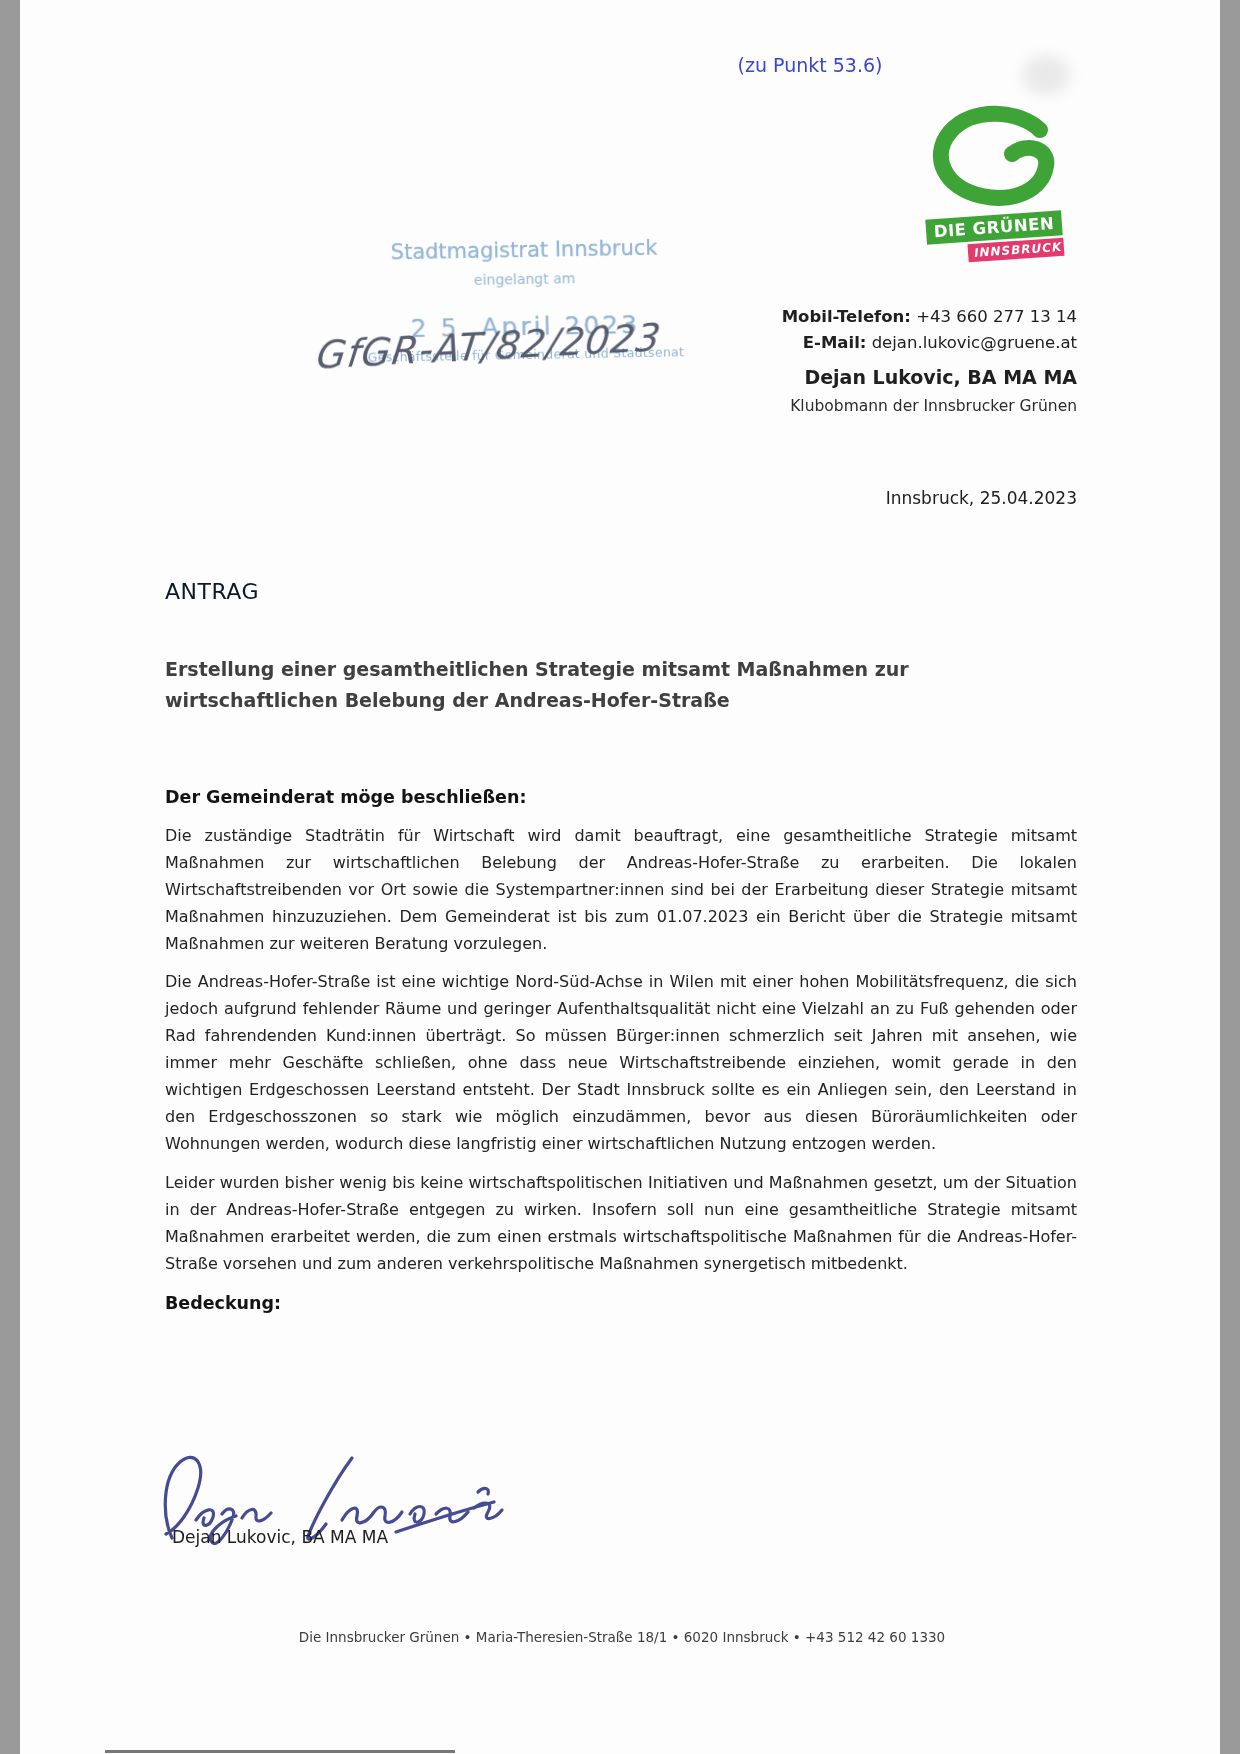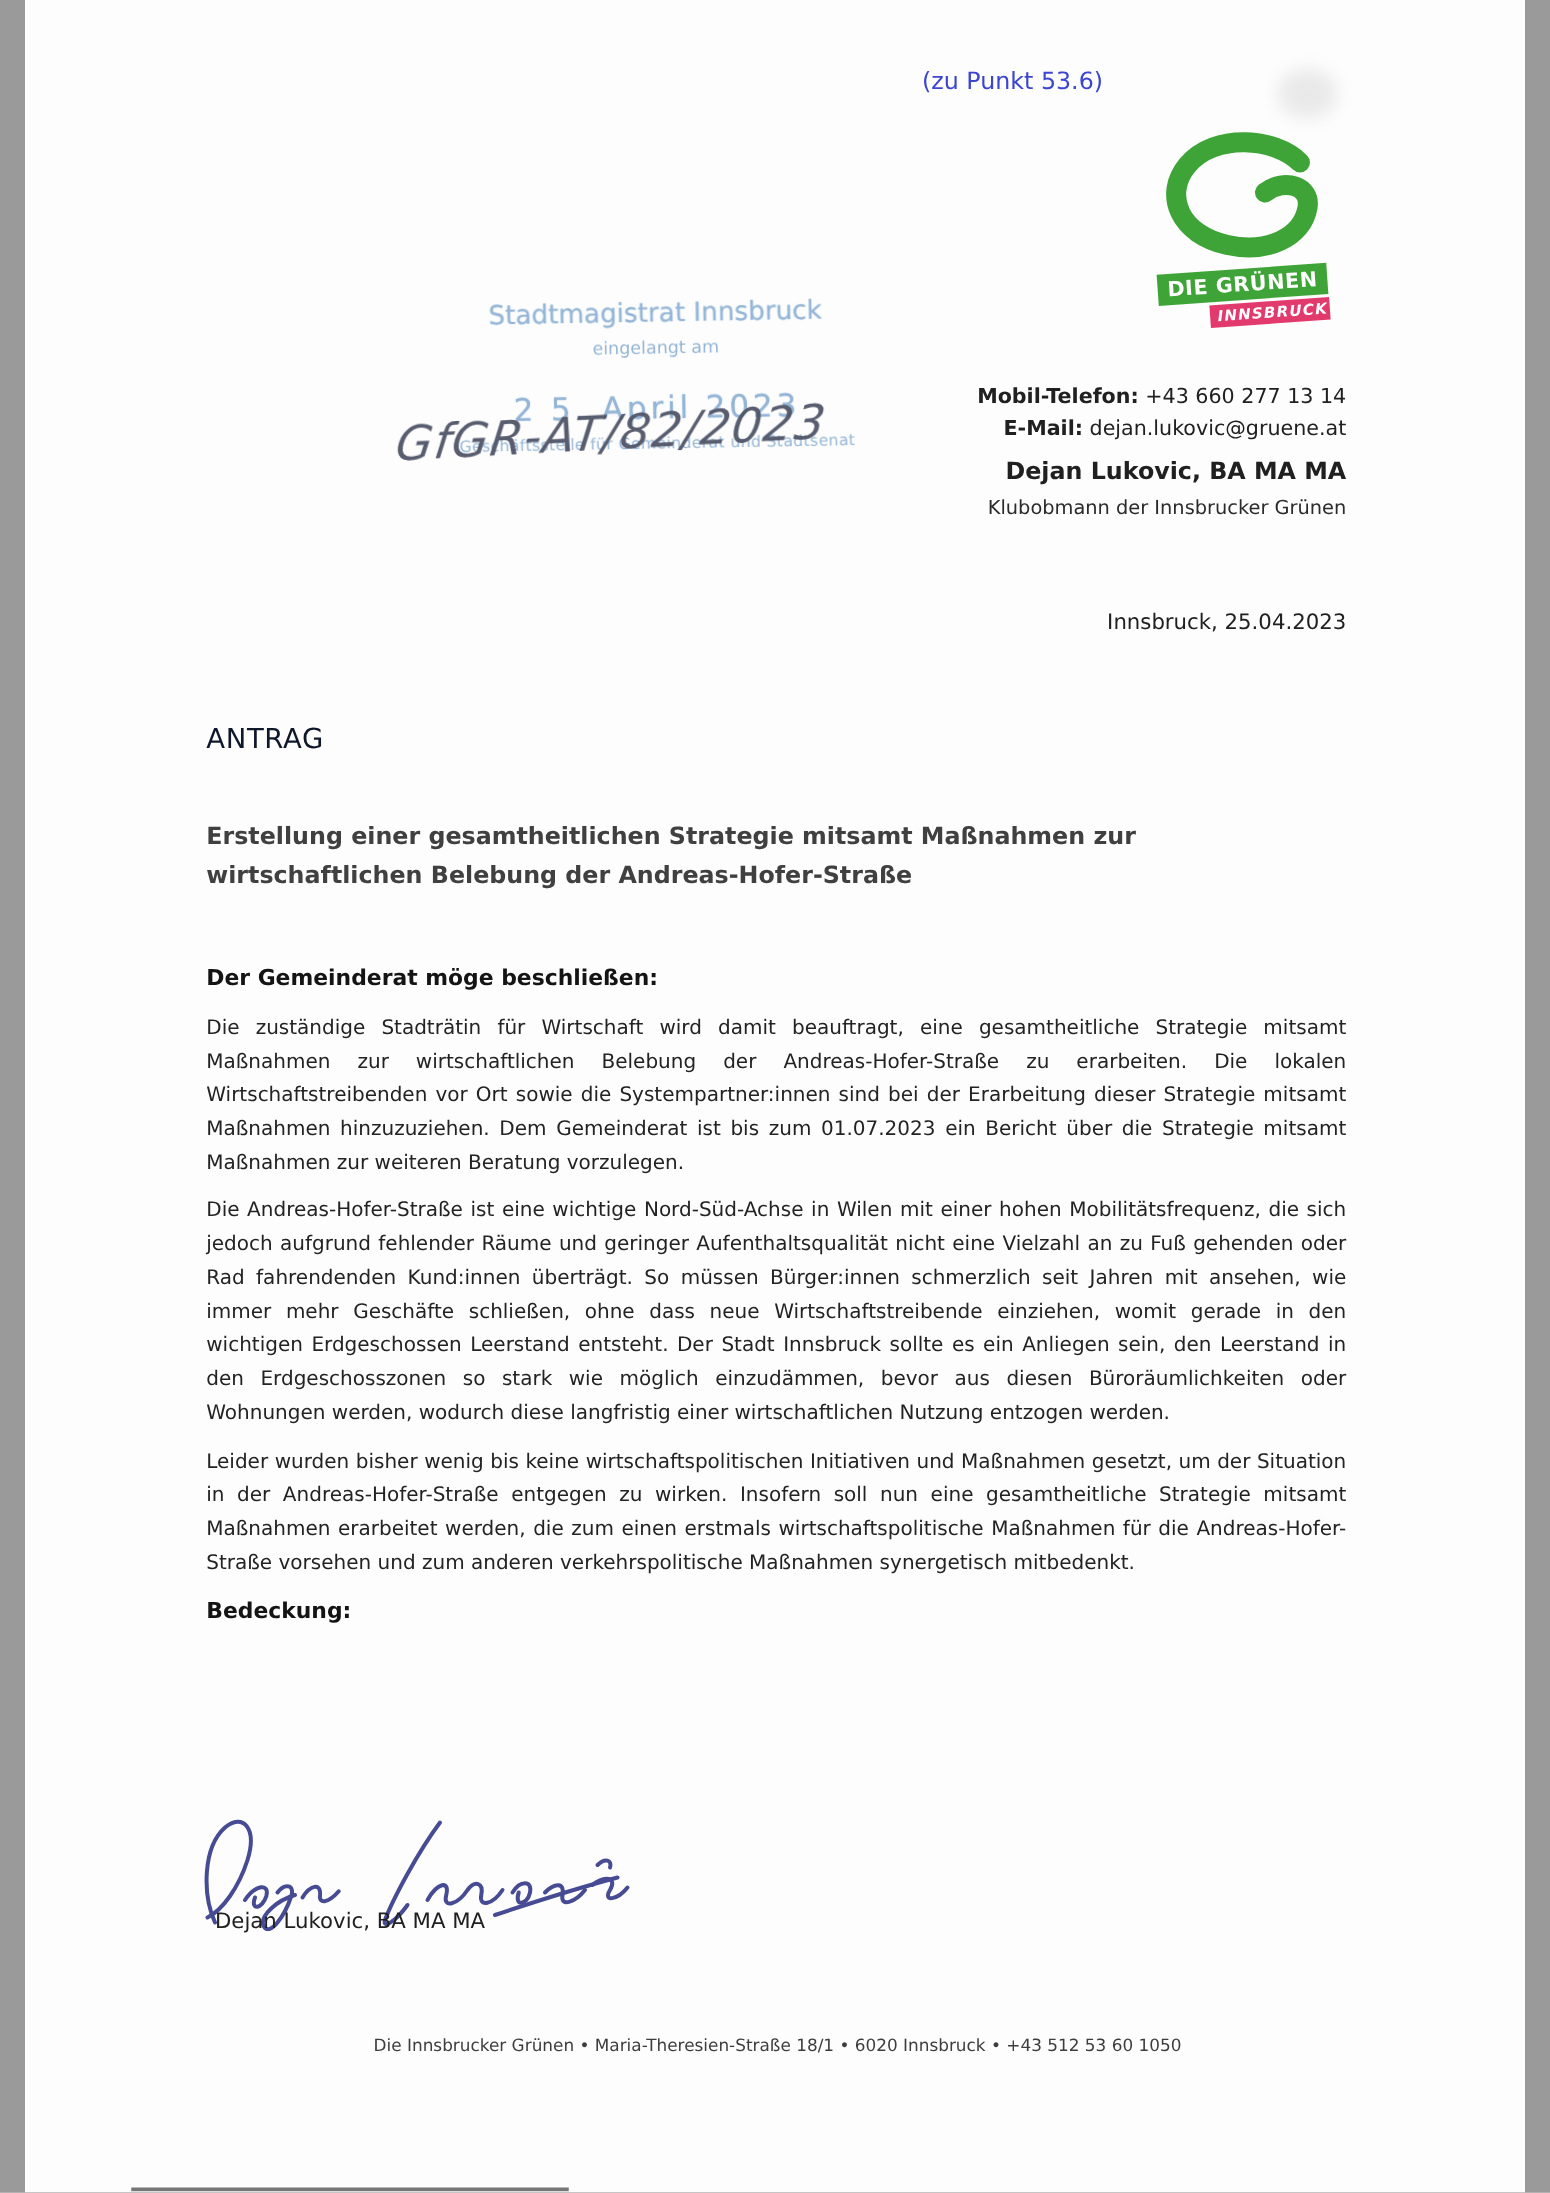--- a/index.html
+++ b/index.html
@@ -43,21 +43,21 @@
     font-size:15.5px;color:#2b2b2b;}
   .dateline{position:absolute;left:657px;top:488px;width:400px;text-align:right;font-size:17px;}
   
   .doc-kind{position:absolute;left:145px;top:579px;width:950px;
     font-size:22px;letter-spacing:.5px;color:#0f172a;}
   .doc-title{position:absolute;left:145px;top:654px;width:800px;
     font-size:19px;font-weight:bold;line-height:31px;color:#404040;}
   
   .body-copy{position:absolute;left:145px;top:770px;width:912px;font-size:16px;line-height:27px;}
   .body-copy h3{font-size:17.5px;line-height:27px;margin:11px 0 0 0;color:#141414;}
-  .body-copy h3:first-child{margin-top:0;}
+  .body-copy h3:first-child{margin-top:14px;}
   .body-copy p{margin:11px 0 0 0;text-align:justify;color:#232323;}
   
   .sig{position:absolute;left:136px;top:1450px;width:360px;height:95px;}
   .sig-name{position:absolute;left:152px;top:1527px;font-size:17px;}
   
   .footer{position:absolute;left:145px;top:1629px;width:914px;text-align:center;
     font-size:13.5px;color:#3d3d3d;}
   
   .edge-line{position:absolute;left:85px;bottom:1px;width:350px;height:3px;
     background:#4a4a4a;opacity:.75;}
@@ -123,17 +123,17 @@
       <path d="M186 70 C 194 56, 204 54, 201 66 C 198 77, 210 74, 218 62 C 224 54, 231 56, 229 66 C 227 76, 238 74, 246 62"></path>
       <path d="M254 64 C 260 54, 270 54, 268 64 C 266 74, 255 76, 259 64"></path>
       <path d="M280 64 C 288 56, 296 56, 294 66 C 292 76, 304 72, 312 62"></path>
       <path d="M240 82 C 270 72, 308 60, 338 52"></path>
       <path d="M318 58 C 328 50, 338 52, 332 62 C 326 72, 338 70, 346 60"></path>
       <path d="M322 42 C 328 36, 334 38, 332 44"></path>
     </g>
   </svg>
   <div class="sig-name">Dejan Lukovic, BA MA MA</div>
 
-  <div class="footer">Die Innsbrucker Grünen • Maria-Theresien-Straße 18/1 • 6020 Innsbruck • +43 512 53 60 1050</div>
+  <div class="footer">Die Innsbrucker Grünen • Maria-Theresien-Straße 18/1 • 6020 Innsbruck • +43 512 42 60 1330</div>
 
   <div class="edge-line"></div>
 
 </div>
 
 </body></html>

